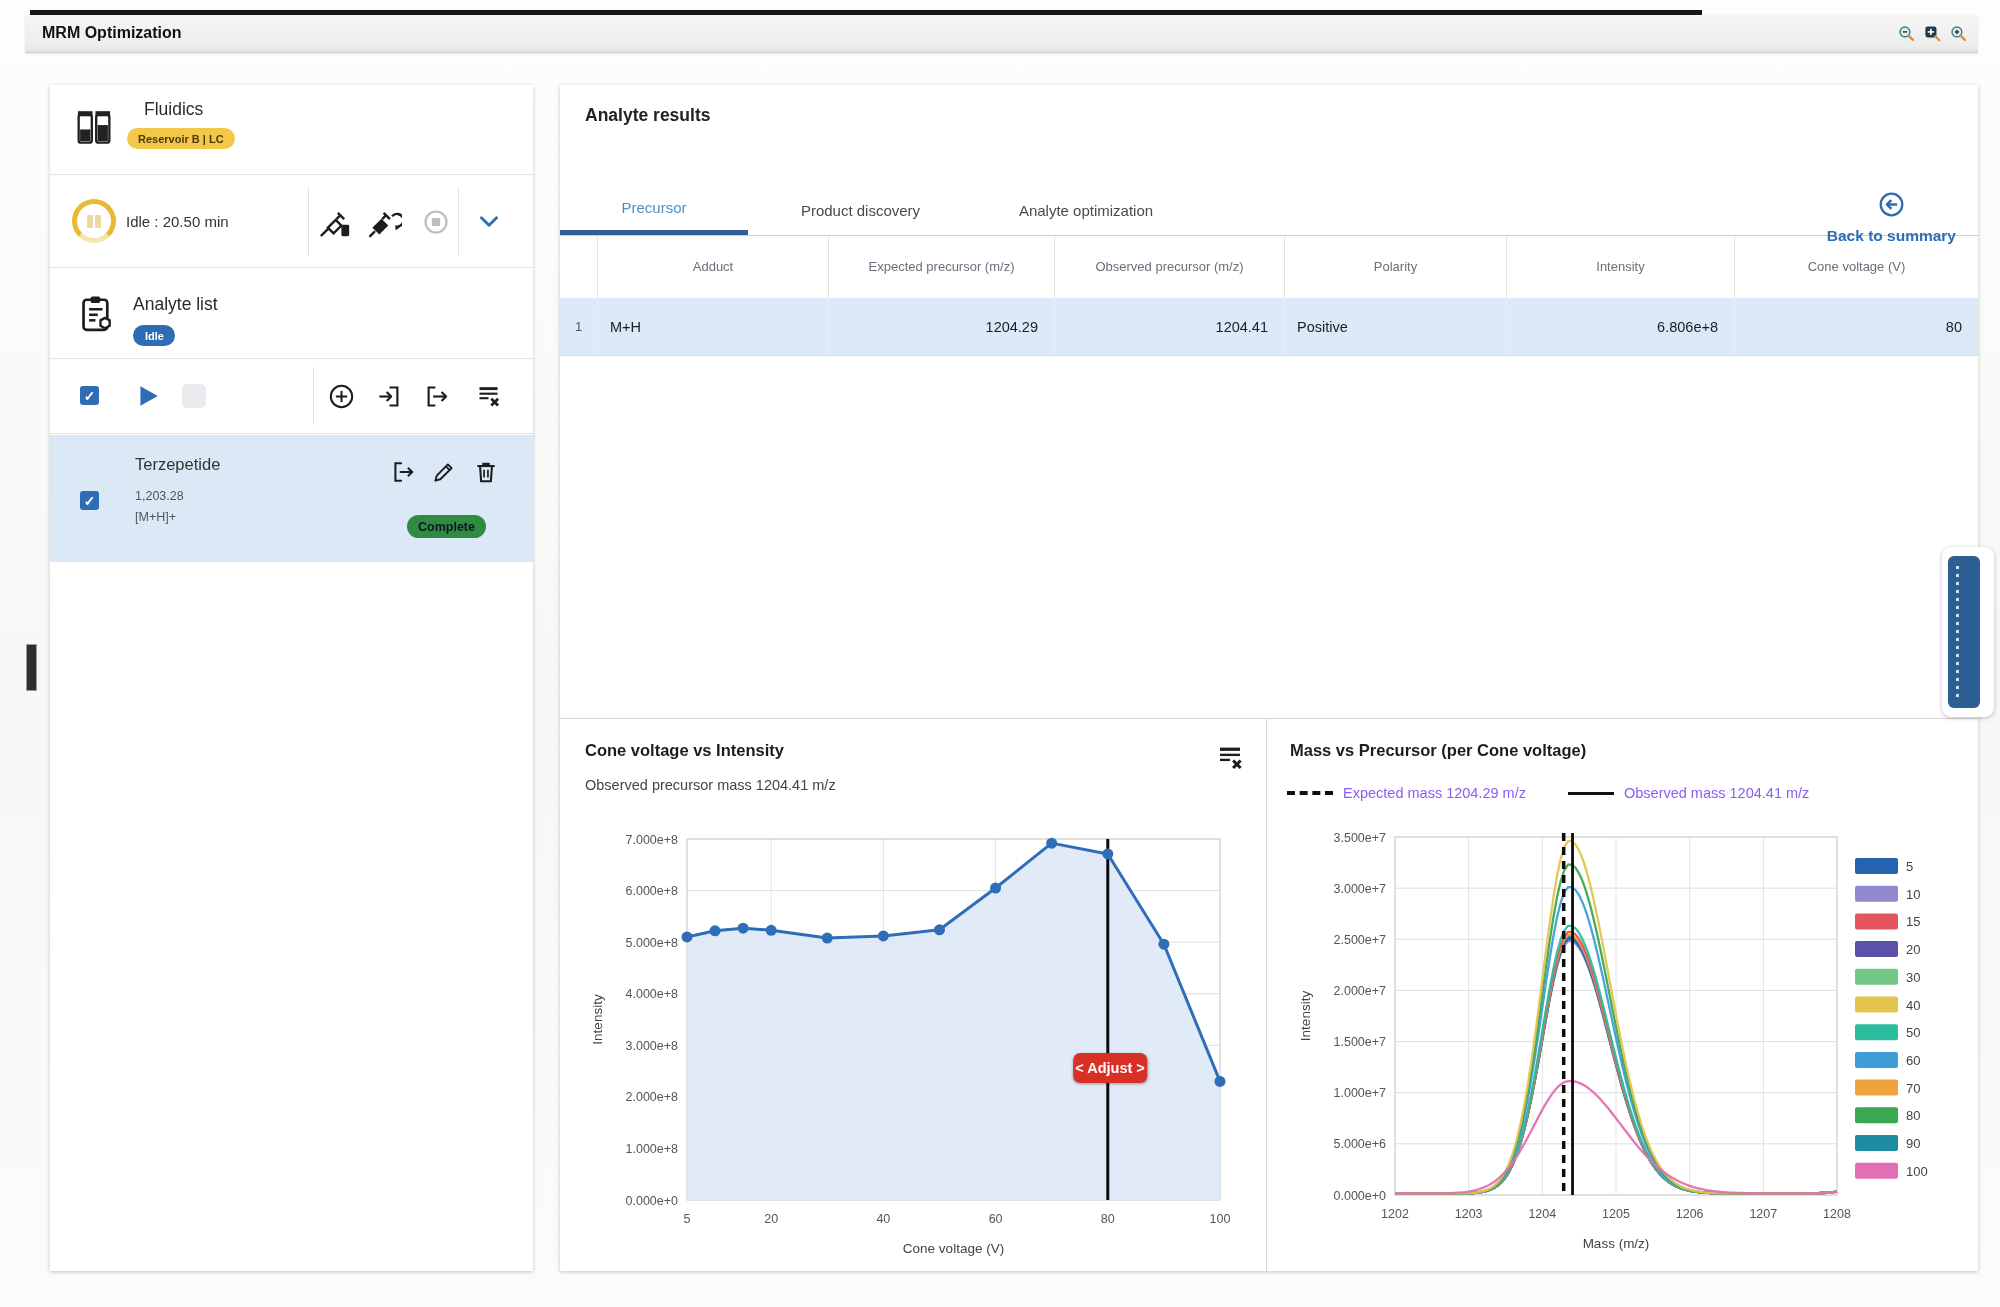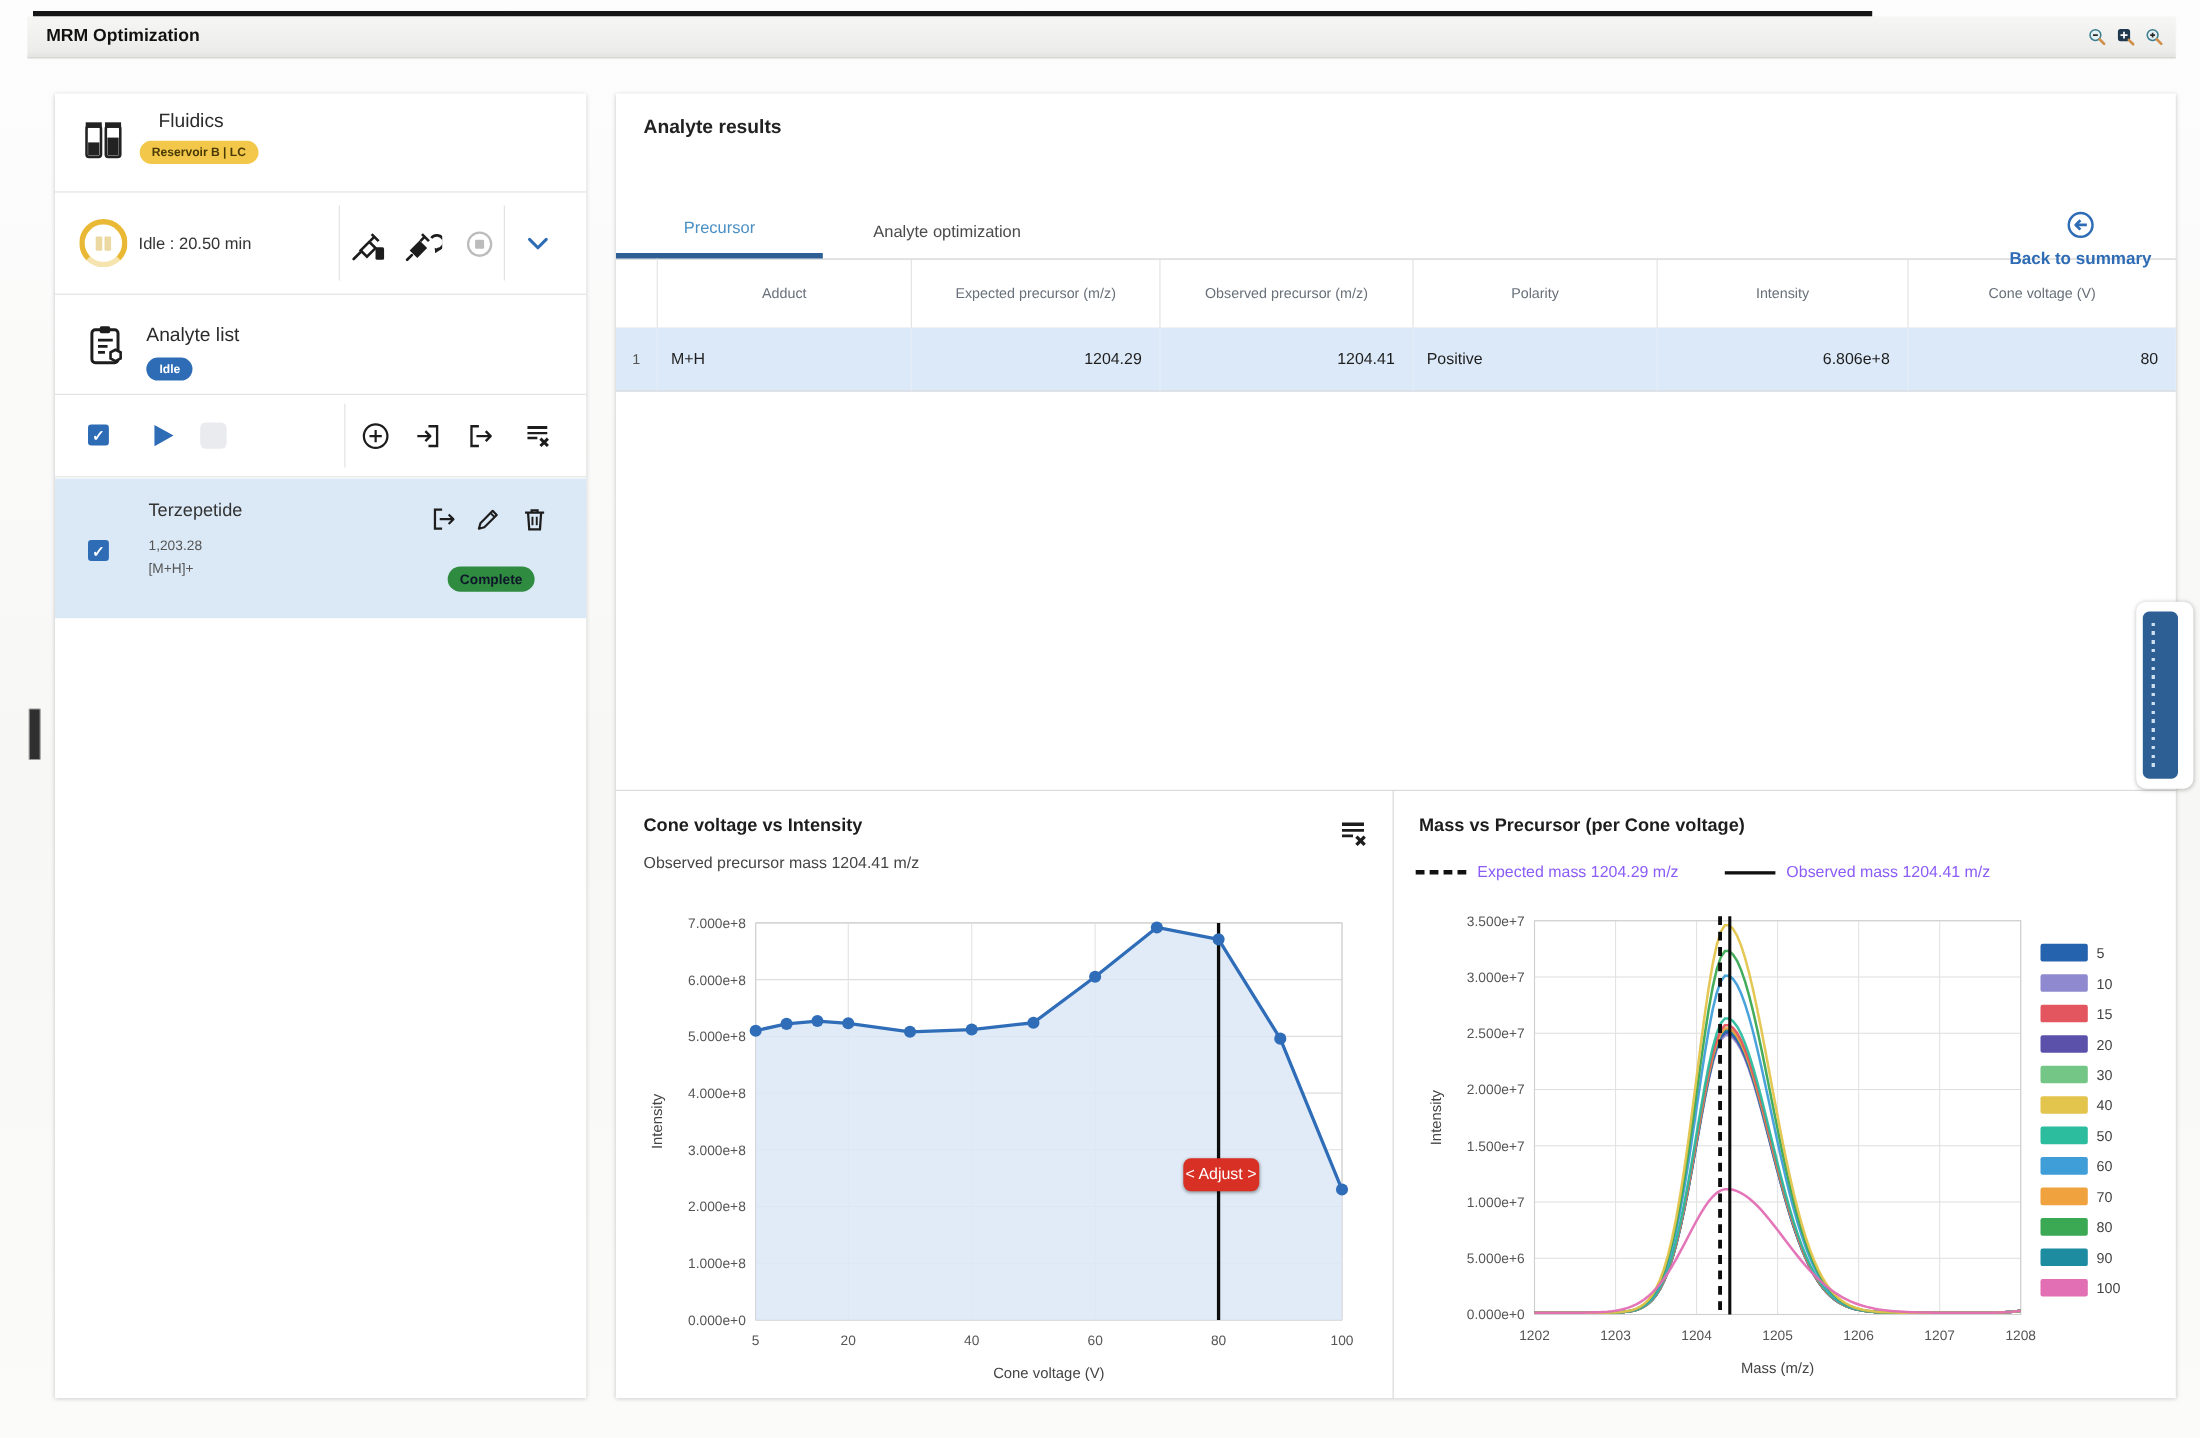--- a/index.html
+++ b/index.html
@@ -51,21 +51,21 @@
   .al{justify-content:flex-start;padding-left:12px;text-align:left;}
   .ar{justify-content:flex-end;padding-right:16px;text-align:right;}
   
   .charts-divider{position:absolute;left:0;right:0;top:633px;border-top:1px solid #d6d6d6;}
   .charts-vdiv{position:absolute;left:706px;top:633px;bottom:0;border-left:1px solid #d6d6d6;}
   .chart-title{position:absolute;font-size:16.5px;font-weight:bold;color:#1d1d1d;}
   .chart-sub{position:absolute;font-size:14.5px;color:#454545;}
   .ref-legend{position:absolute;left:727px;top:700px;display:flex;align-items:center;gap:10px;font-size:14.5px;color:#8b5cf6;}
   .dash-sample{width:46px;border-top:4px dashed #111;}
   .solid-sample{width:46px;border-top:3.5px solid #111;margin-left:32px;}
-  .adjust-btn{position:absolute;left:550px;top:983px;transform:translate(-50%,-50%);background:#d93025;color:#fff;font-size:14.5px;font-weight:normal;padding:7px 2px;border-radius:7px;box-shadow:0 1px 3px rgba(0,0,0,.35);white-space:nowrap;cursor:pointer;}
+  .adjust-btn{position:absolute;left:550px;top:983px;transform:translate(-50%,-50%);background:#d93025;color:#fff;font-size:14.5px;font-weight:bold;padding:7px 2px;border-radius:7px;box-shadow:0 1px 3px rgba(0,0,0,.35);white-space:nowrap;cursor:pointer;}
   svg.chart{position:absolute;display:block;}
   
   .left-handle{position:absolute;left:26px;top:644px;width:9px;height:45px;background:#2f2f2f;border:1px solid #9a9a9a;border-radius:1px;}
   .right-tab-back{position:absolute;left:1942px;top:547px;width:52px;height:170px;background:#fff;border-radius:9px;box-shadow:0 1px 4px rgba(0,0,0,.25);}
   .right-tab{position:absolute;left:1948px;top:556px;width:32px;height:152px;background:#2d5f94;border-radius:6px;}
   .right-tab:before{content:"";position:absolute;left:8px;top:10px;bottom:10px;width:3px;background:repeating-linear-gradient(180deg,#cfe0f0 0 3px,transparent 3px 8px);}
 </style>
 </head>
 <body>
 
@@ -212,20 +212,21 @@
     </div>
   </aside>
 
   <div class="left-handle"></div>
 
   <main class="card main">
     <div class="main-title">Analyte results</div>
 
     <div class="tabs">
       <div class="tab active" style="width:188px;">Precursor</div>
+      <div class="tab" style="width:225px;">Product discovery</div>
       <div class="tab" style="width:226px;">Analyte optimization</div>
     </div>
 
     <div class="back-link">
       <svg width="27" height="27" viewBox="0 0 24 24">
         <circle cx="12" cy="12" r="9.6" fill="none" stroke="#2e6cb5" stroke-width="2"></circle>
         <line x1="17" y1="12" x2="8.6" y2="12" stroke="#2e6cb5" stroke-width="2.2"></line>
         <path d="M11.8 8.2 L8 12 l3.8 3.8" fill="none" stroke="#2e6cb5" stroke-width="2.2" stroke-linejoin="round"></path>
       </svg>
       <span>Back to summary</span>

